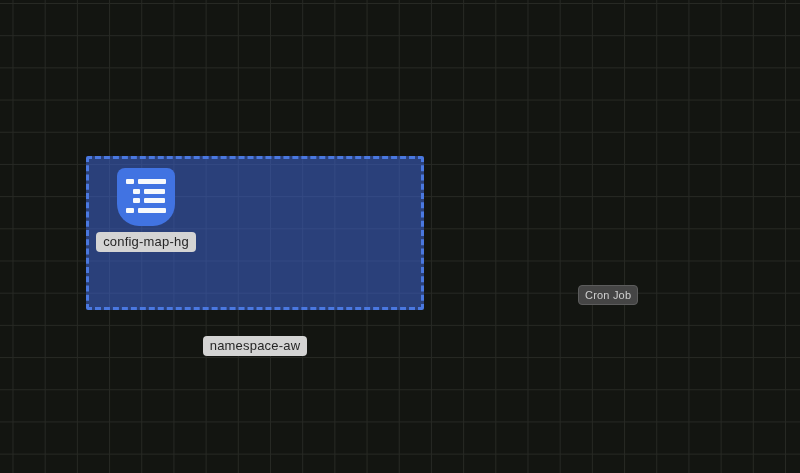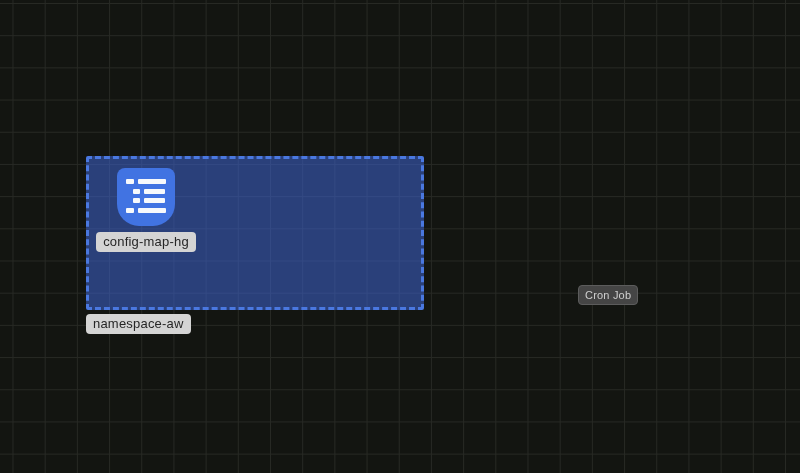--- a/index.html
+++ b/index.html
@@ -67,23 +67,23 @@
     font-size: 13px;
     letter-spacing: 0.2px;
     padding: 2px 7px 3px 7px;
     border-radius: 4px;
     white-space: nowrap;
     line-height: 15px;
   }
   .ns-label-wrap {
     position: absolute;
     left: 86px;
-    top: 314px;
+    top: 336px;
     width: 338px;
-    text-align: left;
+    text-align: center;
   }
   .drag-chip {
     position: absolute;
     left: 578px;
     top: 285px;
     background: #454545;
     border: 1px solid #5c5c5c;
     color: #cfcfcf;
     font-size: 11px;
     letter-spacing: 0.2px;

